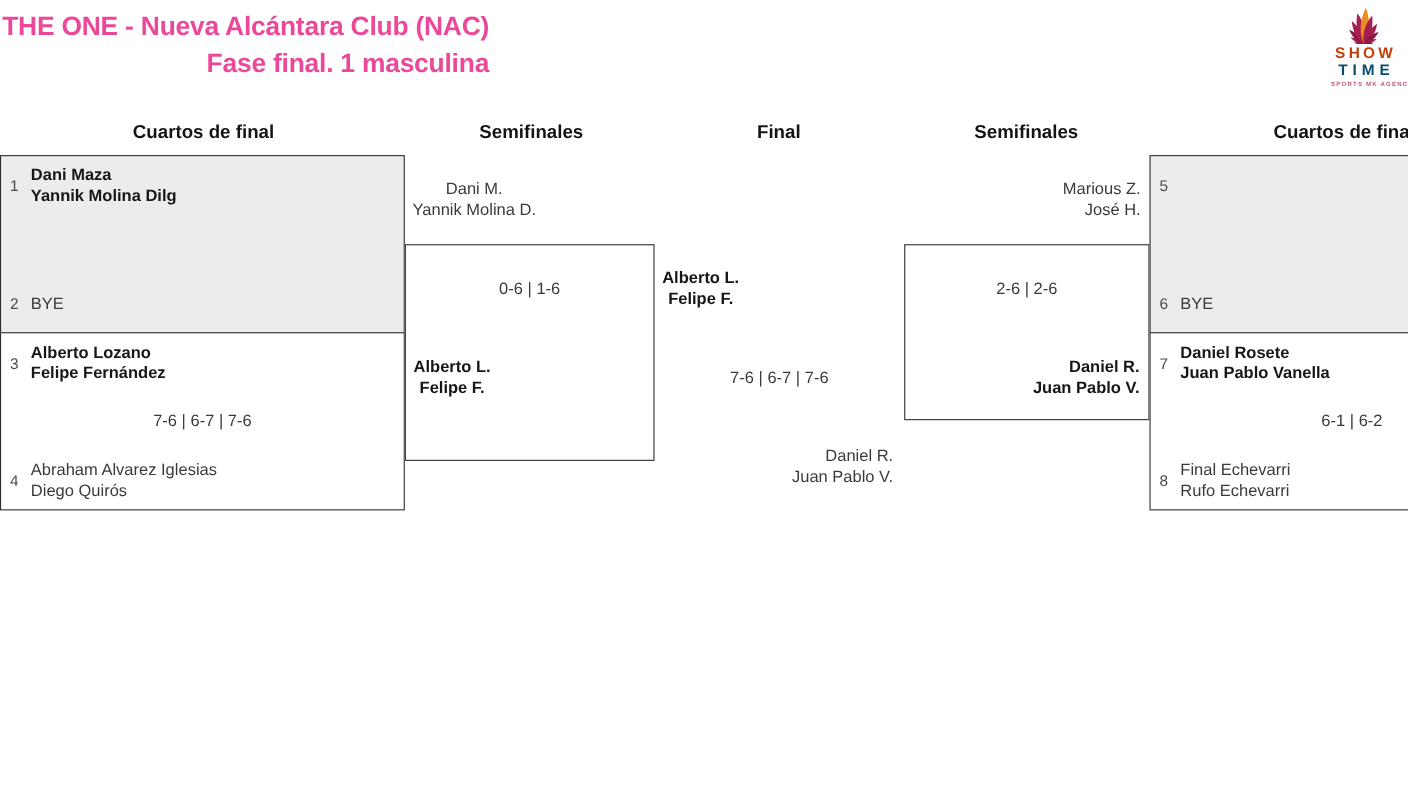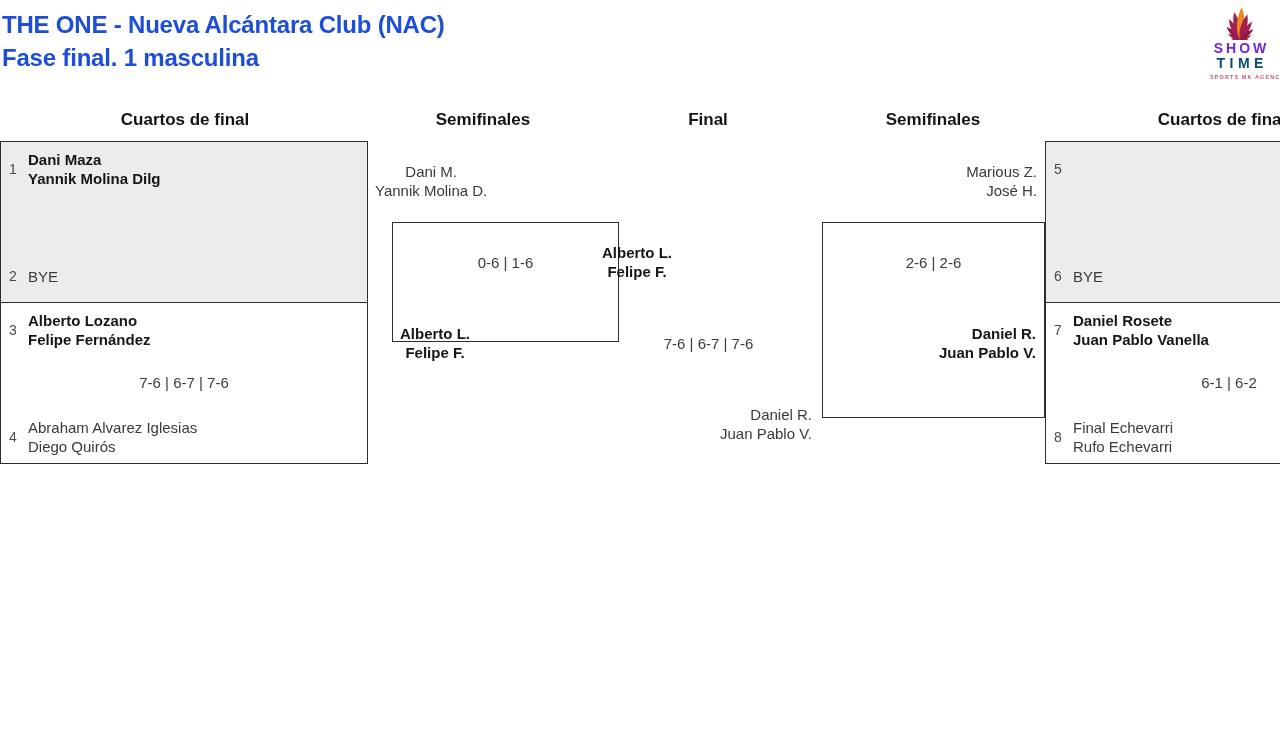--- a/index.html
+++ b/index.html
@@ -13,25 +13,25 @@
     --ink_soft:#3a3a3a;
   }
   *{margin:0;padding:0;box-sizing:border-box;}
   html,body{background:#ffffff;}
   .page{
     position:relative;width:1280px;height:730px;overflow:hidden;background:#fff;
     font-family:"Liberation Sans","DejaVu Sans",sans-serif;color:var(--ink);
   }
   
   .title-block{position:absolute;left:2px;top:8px;}
-  .title-line{font-size:24px;font-weight:700;line-height:33px;color:#1d4ed8;letter-spacing:-0.2px;}
+  .title-line{font-size:24px;font-weight:700;line-height:33px;color:#ec4899;letter-spacing:-0.2px;text-align:right;}
   
   .logo{position:absolute;left:1210px;top:3px;width:60px;text-align:center;}
   .logo svg{display:block;margin:0 auto;}
-  .logo-word1{font-size:14px;font-weight:700;letter-spacing:3px;margin-right:-3px;color:#6d28d9;line-height:15px;margin-top:1px;}
+  .logo-word1{font-size:14px;font-weight:700;letter-spacing:3px;margin-right:-3px;color:#c2410c;line-height:15px;margin-top:1px;}
   .logo-word2{font-size:14px;font-weight:700;letter-spacing:4.5px;margin-right:-4.5px;color:#0c4a6e;line-height:15px;}
   .logo-tagline{font-size:5.5px;font-weight:700;letter-spacing:1.1px;margin-right:-1.1px;color:var(--tagline_pink);margin-top:3px;white-space:nowrap;}
   .petal{fill:var(--burst_crimson);}
   .petal.dark{fill:var(--burst_dark);}
   .petal.orange{fill:var(--burst_orange);}
   
   .round-header{position:absolute;top:110px;width:220px;text-align:center;font-size:17px;font-weight:700;color:#141414;white-space:nowrap;}
   
   .qf-box{
     position:absolute;width:368px;height:162px;border:1.5px solid var(--border_dark);
@@ -153,33 +153,33 @@
         <div>Final Echevarri</div>
         <div>Rufo Echevarri</div>
       </div>
     </div>
   </div>
 
   <div class="pair" style="left:375px;top:162px;">
     <div>Dani M.</div>
     <div>Yannik Molina D.</div>
   </div>
-  <div class="sf-box" style="left:392px;top:222px;width:227px;height:120px;">
+  <div class="sf-box" style="left:368px;top:222px;width:227px;height:197px;">
     <div class="free-score" style="left:0;top:31px;width:100%;">0-6 | 1-6</div>
     <div class="pair winner" style="left:7px;top:101px;">
       <div>Alberto L.</div>
       <div>Felipe F.</div>
     </div>
   </div>
 
   <div class="pair align-right" style="right:243px;top:162px;">
     <div>Marious Z.</div>
     <div>José H.</div>
   </div>
-  <div class="sf-box" style="left:822px;top:222px;width:223px;height:196px;">
+  <div class="sf-box" style="left:822px;top:222px;width:223px;height:160px;">
     <div class="free-score" style="left:0;top:31px;width:100%;">2-6 | 2-6</div>
     <div class="pair winner align-right" style="right:8px;top:101px;">
       <div>Daniel R.</div>
       <div>Juan Pablo V.</div>
     </div>
   </div>
 
   <div style="position:absolute;left:595px;top:222px;width:227px;height:240px;">
     <div class="pair winner" style="left:7px;top:21px;">
       <div>Alberto L.</div>

